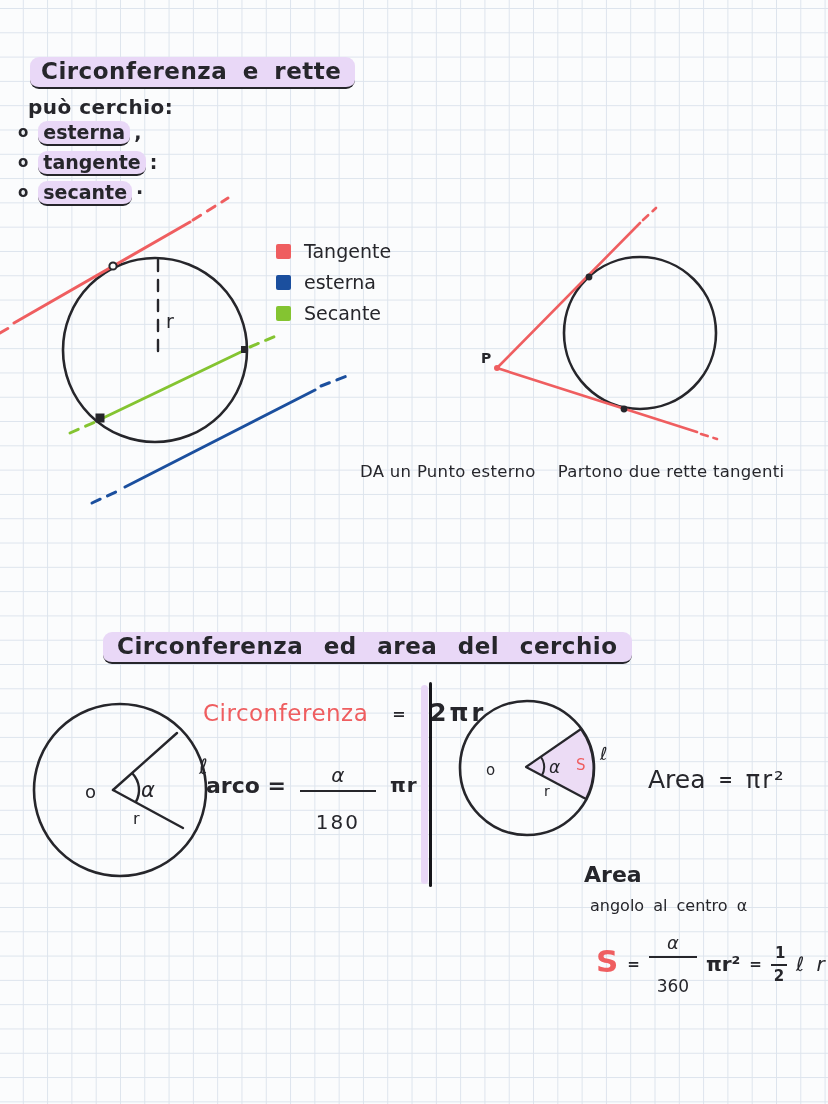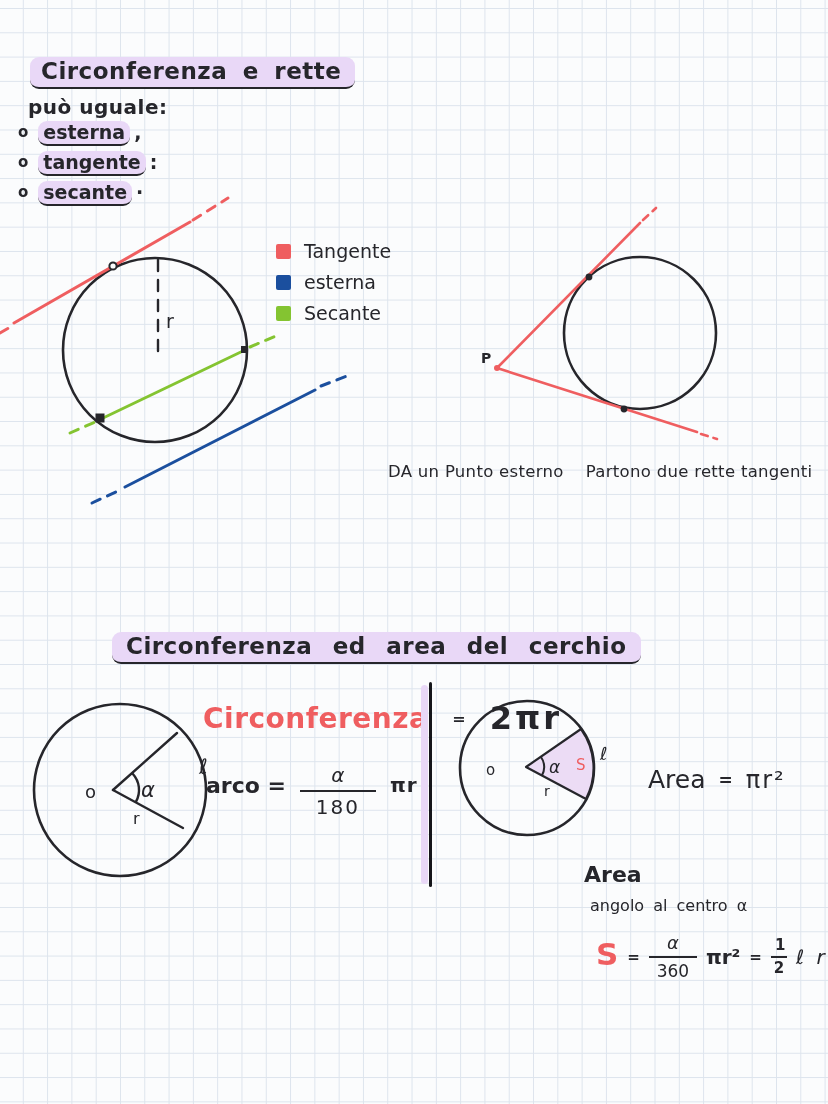--- a/index.html
+++ b/index.html
@@ -22,35 +22,35 @@
   .bullet-marker{font-size:15px;font-weight:bold;margin-top:2px;}
   .bullet-term{font-weight:bold;padding:0 5px 1px 5px;border-bottom:2px solid var(--ink);}
   .bullet-sep{margin-left:-6px;font-weight:bold;}
   .bullet-text{word-spacing:10px;letter-spacing:.2px;}
   .legend{display:flex;flex-direction:column;gap:9px;}
   .legend-row{display:flex;align-items:center;gap:13px;font-size:19px;}
   .caption{font-size:16.5px;white-space:pre;letter-spacing:.3px;}
   .formula-row{display:flex;align-items:center;}
   .frac{display:inline-flex;flex-direction:column;align-items:center;}
   .frac .num{padding:0 10px 3px 10px;border-bottom:2.5px solid var(--ink);}
-  .frac .den{padding-top:3px;}
+  .frac .den{padding-top:18px;}
   .red-t{color:var(--red,#ef5e60);}
   svg{overflow:visible;}
   svg text{fill:var(--ink,#26262b);font-family:"DejaVu Sans",sans-serif;}
   .stroke-ink{stroke:var(--ink,#26262b);}
   .fill-red{fill:var(--red,#ef5e60);}
   .divider-line{width:3px;background:#15151a;border-radius:2px;}
   .divider-hl{width:7px;background:var(--highlight,#e9d8f7);border-radius:4px;}
 </style>
 </head>
 <body>
 
 <div class="abs hl title" style="left:30px;top:57px;padding-left:11px;">Circonferenza e rette</div>
 
-<div class="abs intro" style="left:28px;top:95px;">può uguale:</div>
+<div class="abs intro" style="left:28px;top:95px;">può cerchio:</div>
 
 <div class="abs bullet-row" style="left:18px;top:121px;">
   <span class="bullet-marker">o</span>
   <span class="hl bullet-term">esterna</span>
   <span class="bullet-sep">,</span>
 </div>
 <div class="abs bullet-row" style="left:18px;top:151px;">
   <span class="bullet-marker">o</span>
   <span class="hl bullet-term">tangente</span>
   <span class="bullet-sep">:</span>
@@ -116,41 +116,41 @@
     <line x1="178" y1="25" x2="191" y2="13" stroke-dasharray="7 6"></line>
     <line x1="32" y1="173" x2="232" y2="237"></line>
     <line x1="236" y1="239" x2="252" y2="244" stroke-dasharray="7 6"></line>
   </g>
   <circle cx="32" cy="173" r="3" fill="#ef5e60"></circle>
   <circle cx="124" cy="82" r="3.4" fill="#26262b"></circle>
   <circle cx="159" cy="214" r="3.4" fill="#26262b"></circle>
   <text x="16" y="168" font-size="14" font-weight="bold">P</text>
 </svg>
 
-<div class="abs caption" style="left:388px;top:462px;">DA un Punto esterno    Partono due rette tangenti</div>
+<div class="abs caption" style="left:360px;top:462px;">DA un Punto esterno    Partono due rette tangenti</div>
 
-<div class="abs hl title" style="left:103px;top:632px;word-spacing:12px;margin-left:9px;">Circonferenza ed area del cerchio</div>
+<div class="abs hl title" style="left:103px;top:632px;word-spacing:12px;">Circonferenza ed area del cerchio</div>
 
 <svg class="abs" style="left:25px;top:698px;" width="215" height="185" viewBox="0 0 215 185">
   <circle cx="95" cy="92" r="86" fill="none" class="stroke-ink" stroke-width="2.6"></circle>
   <g fill="none" class="stroke-ink" stroke="#26262b" stroke-width="2.4" stroke-linecap="round">
     <line x1="88" y1="92" x2="152" y2="35"></line>
     <line x1="88" y1="92" x2="158" y2="130"></line>
     <path d="M 107.7 75.8 A 24 24 0 0 1 111 103.7"></path>
   </g>
   <text x="60" y="100" font-size="18">o</text>
   <text x="116" y="99" font-size="21" font-style="italic">α</text>
   <text x="108" y="126" font-size="16">r</text>
   <text x="174" y="76" font-size="21" font-style="italic">ℓ</text>
 </svg>
 
 <div class="abs formula-row" style="left:203px;top:699px;gap:24px;">
-  <span class="red-t" style="font-size:28px;letter-spacing:.5px;font-weight:bold;">Circonferenza</span>
+  <span class="red-t" style="font-size:23px;letter-spacing:.5px;">Circonferenza</span>
   <span style="font-size:16px;font-weight:bold;">=</span>
-  <span style="font-size:32px;font-weight:bold;letter-spacing:3px;">2πr</span>
+  <span style="font-size:24px;font-weight:bold;letter-spacing:3px;">2πr</span>
 </div>
 
 <div class="abs formula-row" style="left:206px;top:763px;gap:14px;align-items:flex-start;">
   <span style="font-size:22px;font-weight:bold;margin-top:10px;">arco =</span>
   <span class="frac" style="width:76px;">
     <span class="num" style="font-size:20px;font-style:italic;align-self:stretch;text-align:center;">α</span>
     <span class="den" style="font-size:20px;letter-spacing:2px;">180</span>
   </span>
   <span style="font-size:20px;font-weight:bold;margin-top:10px;letter-spacing:1px;">πr</span>
 </div>

